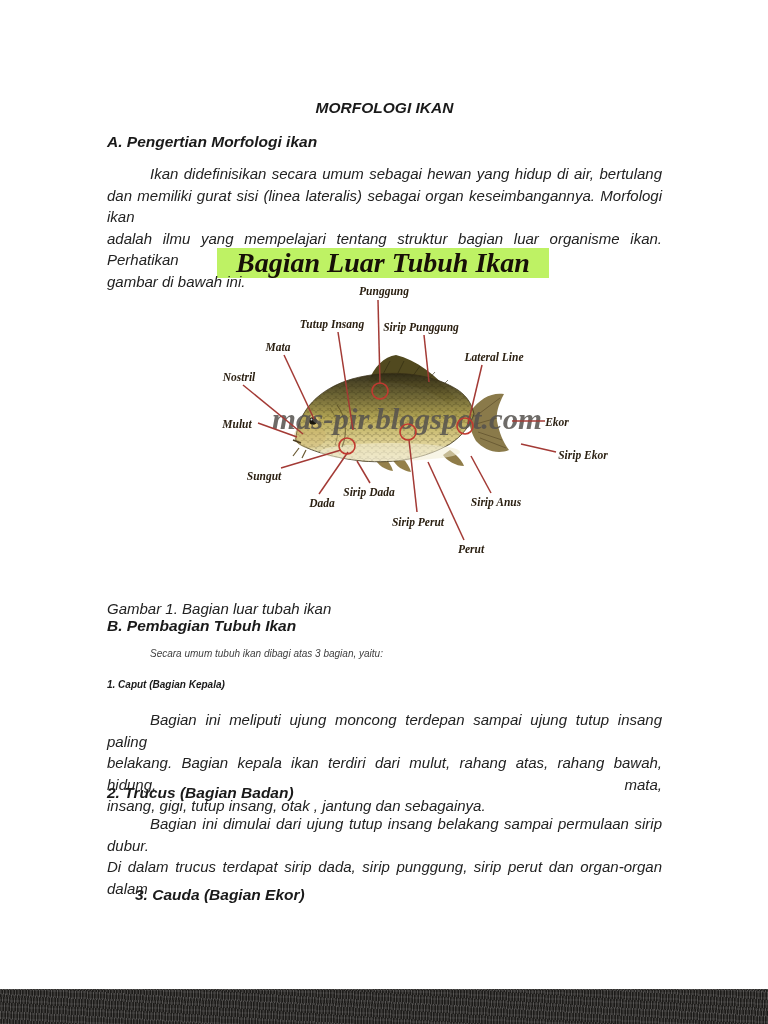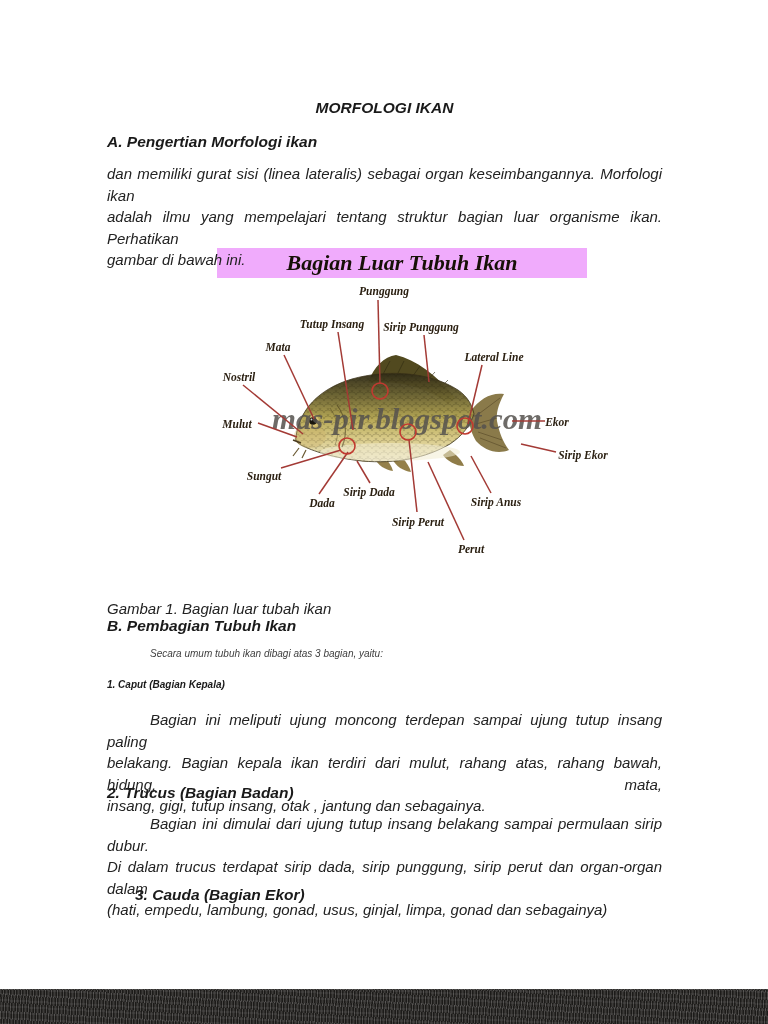--- a/index.html
+++ b/index.html
@@ -16,23 +16,23 @@
 
   .para{position:absolute;left:107px;width:555px;font-size:15px;line-height:21.6px;color:#222;z-index:2;}
   .para .ln{text-align:justify;text-align-last:justify;white-space:normal;}
   .para .ln.first{text-indent:43px;}
   .para .ln.last{text-align-last:left;}
   #para-a{top:163px;}
   #para-caput{top:709px;}
   #para-trucus{top:813px;}
   .intro-line{position:absolute;left:107px;top:648px;width:555px;font-size:10px;color:#404040;text-indent:43px;}
 
-  .figure-title{position:absolute;left:217px;top:248px;width:370px;height:30px;z-index:1;
-                background:#f0abfc;text-align:center;line-height:30px;
-                font-family:"Liberation Serif",serif;font-weight:bold;font-size:22px;color:#171007;}
+  .figure-title{position:absolute;left:217px;top:248px;width:332px;height:30px;z-index:1;
+                background:#bef264;text-align:center;line-height:30px;
+                font-family:"Liberation Serif",serif;font-weight:bold;font-size:28px;color:#171007;}
   #fish-svg{position:absolute;left:190px;top:280px;width:470px;height:300px;z-index:1;}
   .fig-caption{position:absolute;left:107px;top:600px;width:555px;
                font-size:15px;color:#222;}
 
   .bottom-band{position:absolute;left:0;top:989px;width:768px;height:35px;background-color:#2d2b29;
     background-image:
       repeating-linear-gradient(97deg, rgba(255,255,255,0.14) 0 1px, rgba(0,0,0,0) 1px 3px),
       repeating-linear-gradient(-88deg, rgba(0,0,0,0.38) 0 1px, rgba(0,0,0,0) 1px 2px),
       repeating-linear-gradient(3deg, rgba(255,255,255,0.07) 0 2px, rgba(0,0,0,0) 2px 6px);
     border-top:1px solid rgba(255,255,255,0.08);}
@@ -45,20 +45,21 @@
 </head>
 <body>
 
 <div id="page">
 
   <div class="doc-title">MORFOLOGI IKAN</div>
 
   <div class="h-a">A. Pengertian Morfologi ikan</div>
 
   <div class="para" id="para-a">
+    <div class="ln first">Ikan didefinisikan secara umum sebagai hewan yang hidup di air, bertulang</div>
     <div class="ln">dan memiliki gurat sisi (linea lateralis) sebagai organ keseimbangannya. Morfologi ikan</div>
     <div class="ln">adalah ilmu yang mempelajari tentang struktur bagian luar organisme ikan. Perhatikan</div>
     <div class="ln last">gambar di bawah ini.</div>
   </div>
 
   <div class="figure-title">Bagian Luar Tubuh Ikan</div>
 
   <svg id="fish-svg" viewBox="190 280 470 300" xmlns="http://www.w3.org/2000/svg">
     <defs>
       <linearGradient id="bodyGrad" gradientUnits="userSpaceOnUse" x1="0" y1="374" x2="0" y2="465">
@@ -157,19 +158,18 @@
   <div class="para" id="para-caput">
     <div class="ln first">Bagian ini meliputi ujung moncong terdepan sampai ujung tutup insang paling</div>
     <div class="ln">belakang. Bagian kepala ikan terdiri dari mulut, rahang atas, rahang bawah, hidung, mata,</div>
     <div class="ln last">insang, gigi, tutup insang, otak , jantung dan sebagainya.</div>
   </div>
 
   <div class="h-2">2. Trucus (Bagian Badan)</div>
   <div class="para" id="para-trucus">
     <div class="ln first">Bagian ini dimulai dari ujung tutup insang belakang sampai permulaan sirip dubur.</div>
     <div class="ln">Di dalam trucus terdapat sirip dada, sirip punggung, sirip perut dan organ-organ dalam</div>
-    <div class="ln last">(hati, empedu, lambung, gonad, usus, ginjal, limpa, gonad dan sebagainya)</div>
   </div>
 
   <div class="h-3">3. Cauda (Bagian Ekor)</div>
 
   <div class="bottom-band"></div>
 </div>
 
 </body></html>

